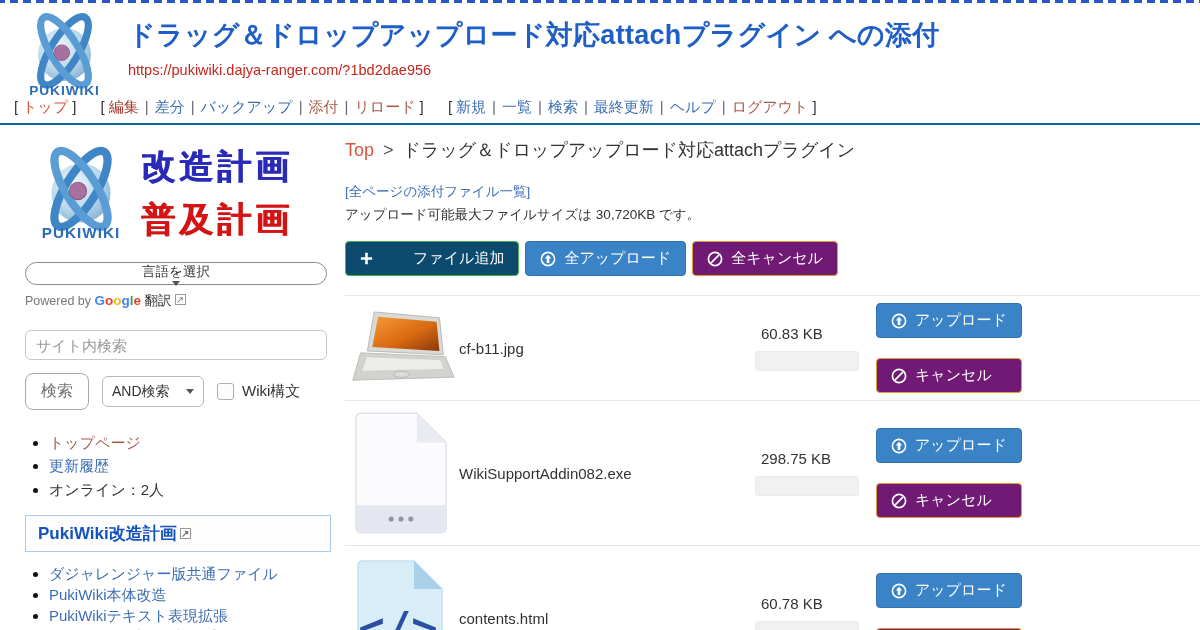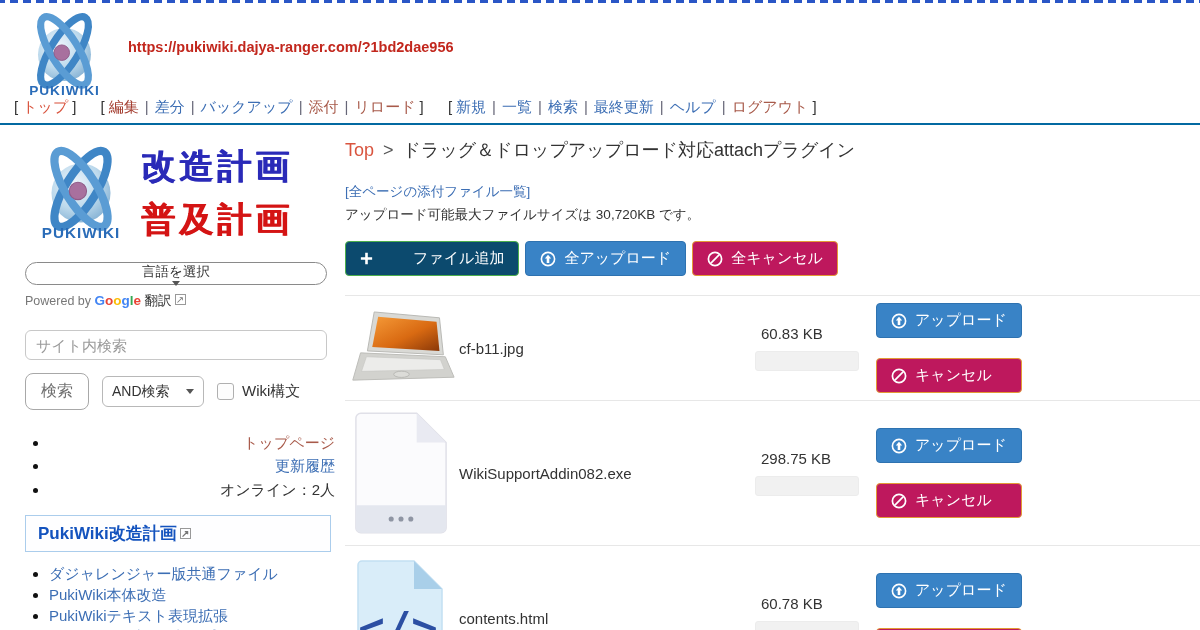--- a/index.html
+++ b/index.html
@@ -6,21 +6,21 @@
   html,body { width:1200px; height:630px; overflow:hidden; background:#fff;
     font-family:"Liberation Sans", sans-serif; color:#333; }
   body { border-top:3px solid transparent;
     border-image: repeating-linear-gradient(90deg,#2a56c6 0 8px,#fff 8px 13px) 3; }
 
   
   .top-header { position:relative; height:92px; }
   .header-logo { position:absolute; left:12px; top:4px; }
   .title-block { margin-left:128px; padding-top:14px; }
   .page-title { font-size:27px; font-weight:bold; color:#1e5ec6; letter-spacing:.3px; }
-  .page-url { margin-top:22px; font-size:14.5px; color:#c2271d;font-weight:bold; }
+  .page-url { margin-top:9px; font-size:14.5px; color:#c2271d; }
 
   
   .navbar { padding:3px 10px 6px 10px; font-size:15px; color:#333;
     border-bottom:2px solid #0369a1; }
   .nav-group { margin-right:12px; }
   .nav-sep { color:#667; margin:0 6px; }
   .bracket { color:#333; margin:0 4px; }
   a.navlink { text-decoration:none; cursor:pointer; }
   .lk-blue { color:#3c6eb4; } .lk-brown { color:#a85a4a; }
   .lk-maroon { color:#a33c2e; } .lk-red { color:#d9543e; } .lk-plain { color:#333; }
@@ -56,21 +56,21 @@
   .search-input::placeholder { color:#9a9a9a; }
   .search-controls { margin-top:13px; display:flex; align-items:center; gap:13px; }
   .search-btn { padding:7px 15px; border:1px solid #a8a8a8; border-radius:8px; background:#fff;
     color:#707070; font-size:16px; font-family:"Liberation Sans",sans-serif; cursor:pointer; }
   .and-select { width:102px; height:31px; border:1px solid #b8b8b8; border-radius:6px;
     display:flex; align-items:center; justify-content:space-between; padding:0 9px;
     font-size:14px; color:#333; background:#fff; cursor:pointer; }
   .wiki-check { display:flex; align-items:center; gap:8px; font-size:15px; color:#333; }
   .checkbox { width:17px; height:17px; border:1px solid #b0b0b0; border-radius:3px; background:#fdfdfd; cursor:pointer; }
 
-  ul.side-list { margin-top:22px; padding-left:24px; font-size:15px; line-height:1.42;text-align:right; }
+  ul.side-list { margin-top:22px; padding-left:24px; font-size:15px; line-height:1.42; }
   ul.side-list li { margin:2px 0; color:#111; }
   ul.side-list a { text-decoration:none; }
   .section-box { margin:15px 4px 12px 0; border:1px solid #abcdec; background:#fefeff;
     padding:6px 12px; font-size:17px; font-weight:bold; color:#1453be; }
   ul.side-list2 { margin-top:4px; padding-left:24px; font-size:15px; line-height:1.28; }
   ul.side-list2 li { margin:2px 0; color:#111; }
   ul.side-list2 a { text-decoration:none; }
 
   
   .breadcrumb { margin-top:13px; font-size:18px; }
@@ -79,21 +79,21 @@
   .attach-link { display:inline-block; margin-top:21px; font-size:13.5px; color:#3c6eb4;
     text-decoration:none; }
   .max-note { margin-top:5px; font-size:13.5px; color:#333; }
 
   .toolbar { margin-top:17px; display:flex; gap:6px; }
   .btn { display:inline-flex; align-items:center; gap:8px; color:#fff; font-size:15px;
     padding:7px 14px; border-radius:4px; border:1px solid transparent; cursor:pointer;
     font-family:"Liberation Sans",sans-serif; }
   .btn-green { background:#0c4a6e; border-color:#4cae4c;gap:40px; }
   .btn-blue { background:#3983c6; border-color:#2e72b0; }
-  .btn-orange { background:#be185d; border-color:#e39a35; }
+  .btn-orange { background:#701a75; border-color:#e39a35; }
 
   .rows { margin-top:19px; }
   .file-row { display:flex; align-items:center; border-top:1px solid #e7e7e7; }
   .row-h1 { height:105px; } .row-h2 { height:145px; }
   .thumb { width:112px; display:flex; justify-content:center; align-items:center; }
   .fname { flex:0 0 298px; font-size:15px; color:#333; padding-left:2px; }
   .sizecol { width:108px; display:flex; flex-direction:column; gap:9px; font-size:15px; color:#333; }
   .size-label { padding-left:6px; }
   .pbar { width:104px; height:20px; background:#f1f1f1; border:1px solid #ececec; border-radius:3px; }
   .rowbtns { display:flex; gap:20px; margin-left:13px;flex-direction:column; }
@@ -112,20 +112,21 @@
         </radialGradient>
       </defs>
       <circle cx="55" cy="52" r="29" fill="url(#hsph)"></circle>
       <ellipse cx="55" cy="48" rx="43" ry="15" fill="none" stroke="#3f86c6" stroke-width="8" transform="rotate(-58 55 48)"></ellipse>
       <ellipse cx="55" cy="48" rx="43" ry="15" fill="none" stroke="#5a9cd4" stroke-width="8" transform="rotate(58 55 48)"></ellipse>
       <circle cx="52" cy="50" r="8.5" fill="#a8709e" stroke="#8f5a87" stroke-width="1"></circle>
       <text x="55" y="96" text-anchor="middle" font-size="15" font-weight="bold" fill="#2a6cb8" letter-spacing="1">PUKIWIKI</text>
     </svg>
   </div>
   <div class="title-block">
+    <div class="page-title">ドラッグ＆ドロップアップロード対応attachプラグイン への添付</div>
     <div class="page-url">https://pukiwiki.dajya-ranger.com/?1bd2dae956</div>
   </div>
 </div>
 
 <div class="navbar">
   <span class="nav-group"><span class="bracket">[</span><a class="navlink lk-red">トップ</a><span class="bracket">]</span></span>
   <span class="nav-group"><span class="bracket">[</span><a class="navlink lk-maroon">編集</a><span class="nav-sep">|</span><a class="navlink lk-blue">差分</a><span class="nav-sep">|</span><a class="navlink lk-blue">バックアップ</a><span class="nav-sep">|</span><a class="navlink lk-brown">添付</a><span class="nav-sep">|</span><a class="navlink lk-brown">リロード</a><span class="bracket">]</span></span>
   <span class="nav-group"><span class="bracket">[</span><a class="navlink lk-blue">新規</a><span class="nav-sep">|</span><a class="navlink lk-blue">一覧</a><span class="nav-sep">|</span><a class="navlink lk-blue">検索</a><span class="nav-sep">|</span><a class="navlink lk-blue">最終更新</a><span class="nav-sep">|</span><a class="navlink lk-blue">ヘルプ</a><span class="nav-sep">|</span><a class="navlink lk-brown">ログアウト</a><span class="bracket">]</span></span>
 </div>
 

